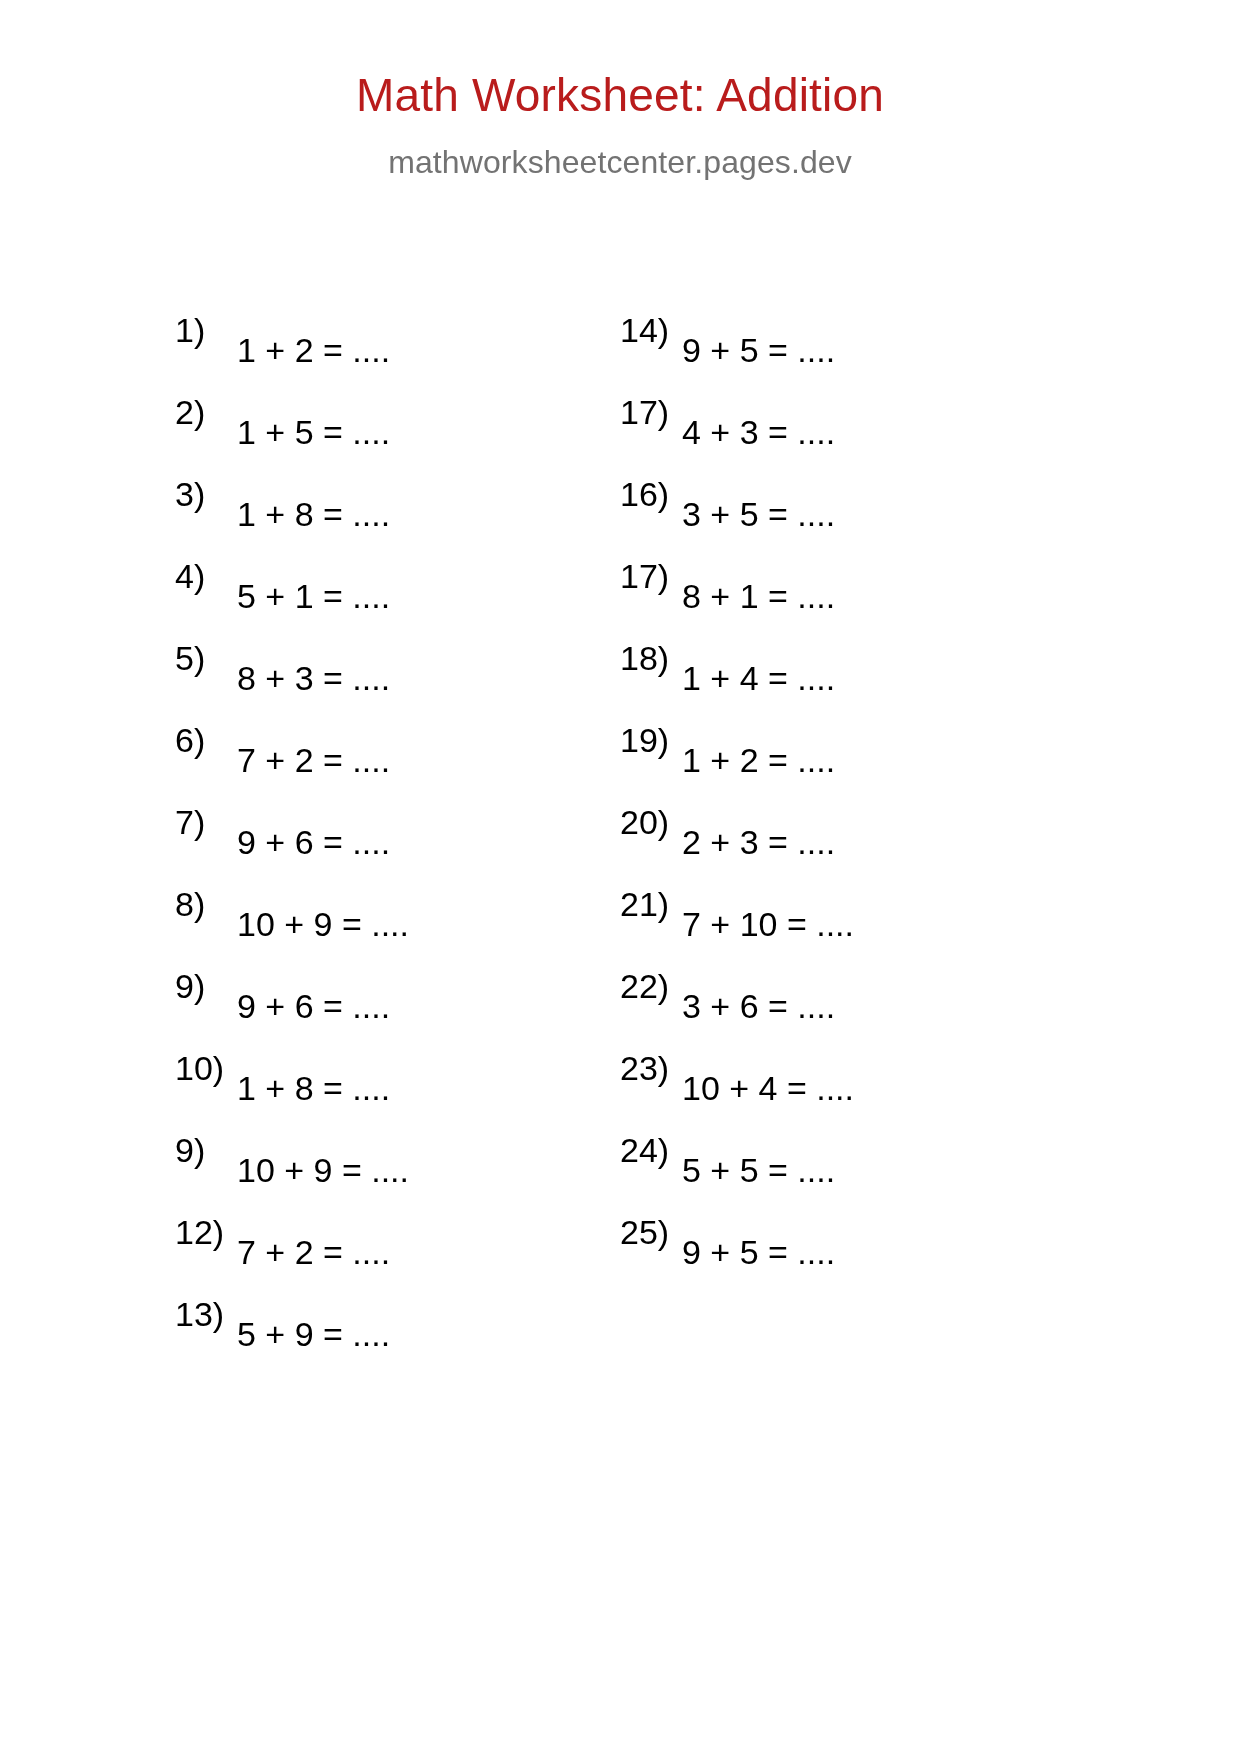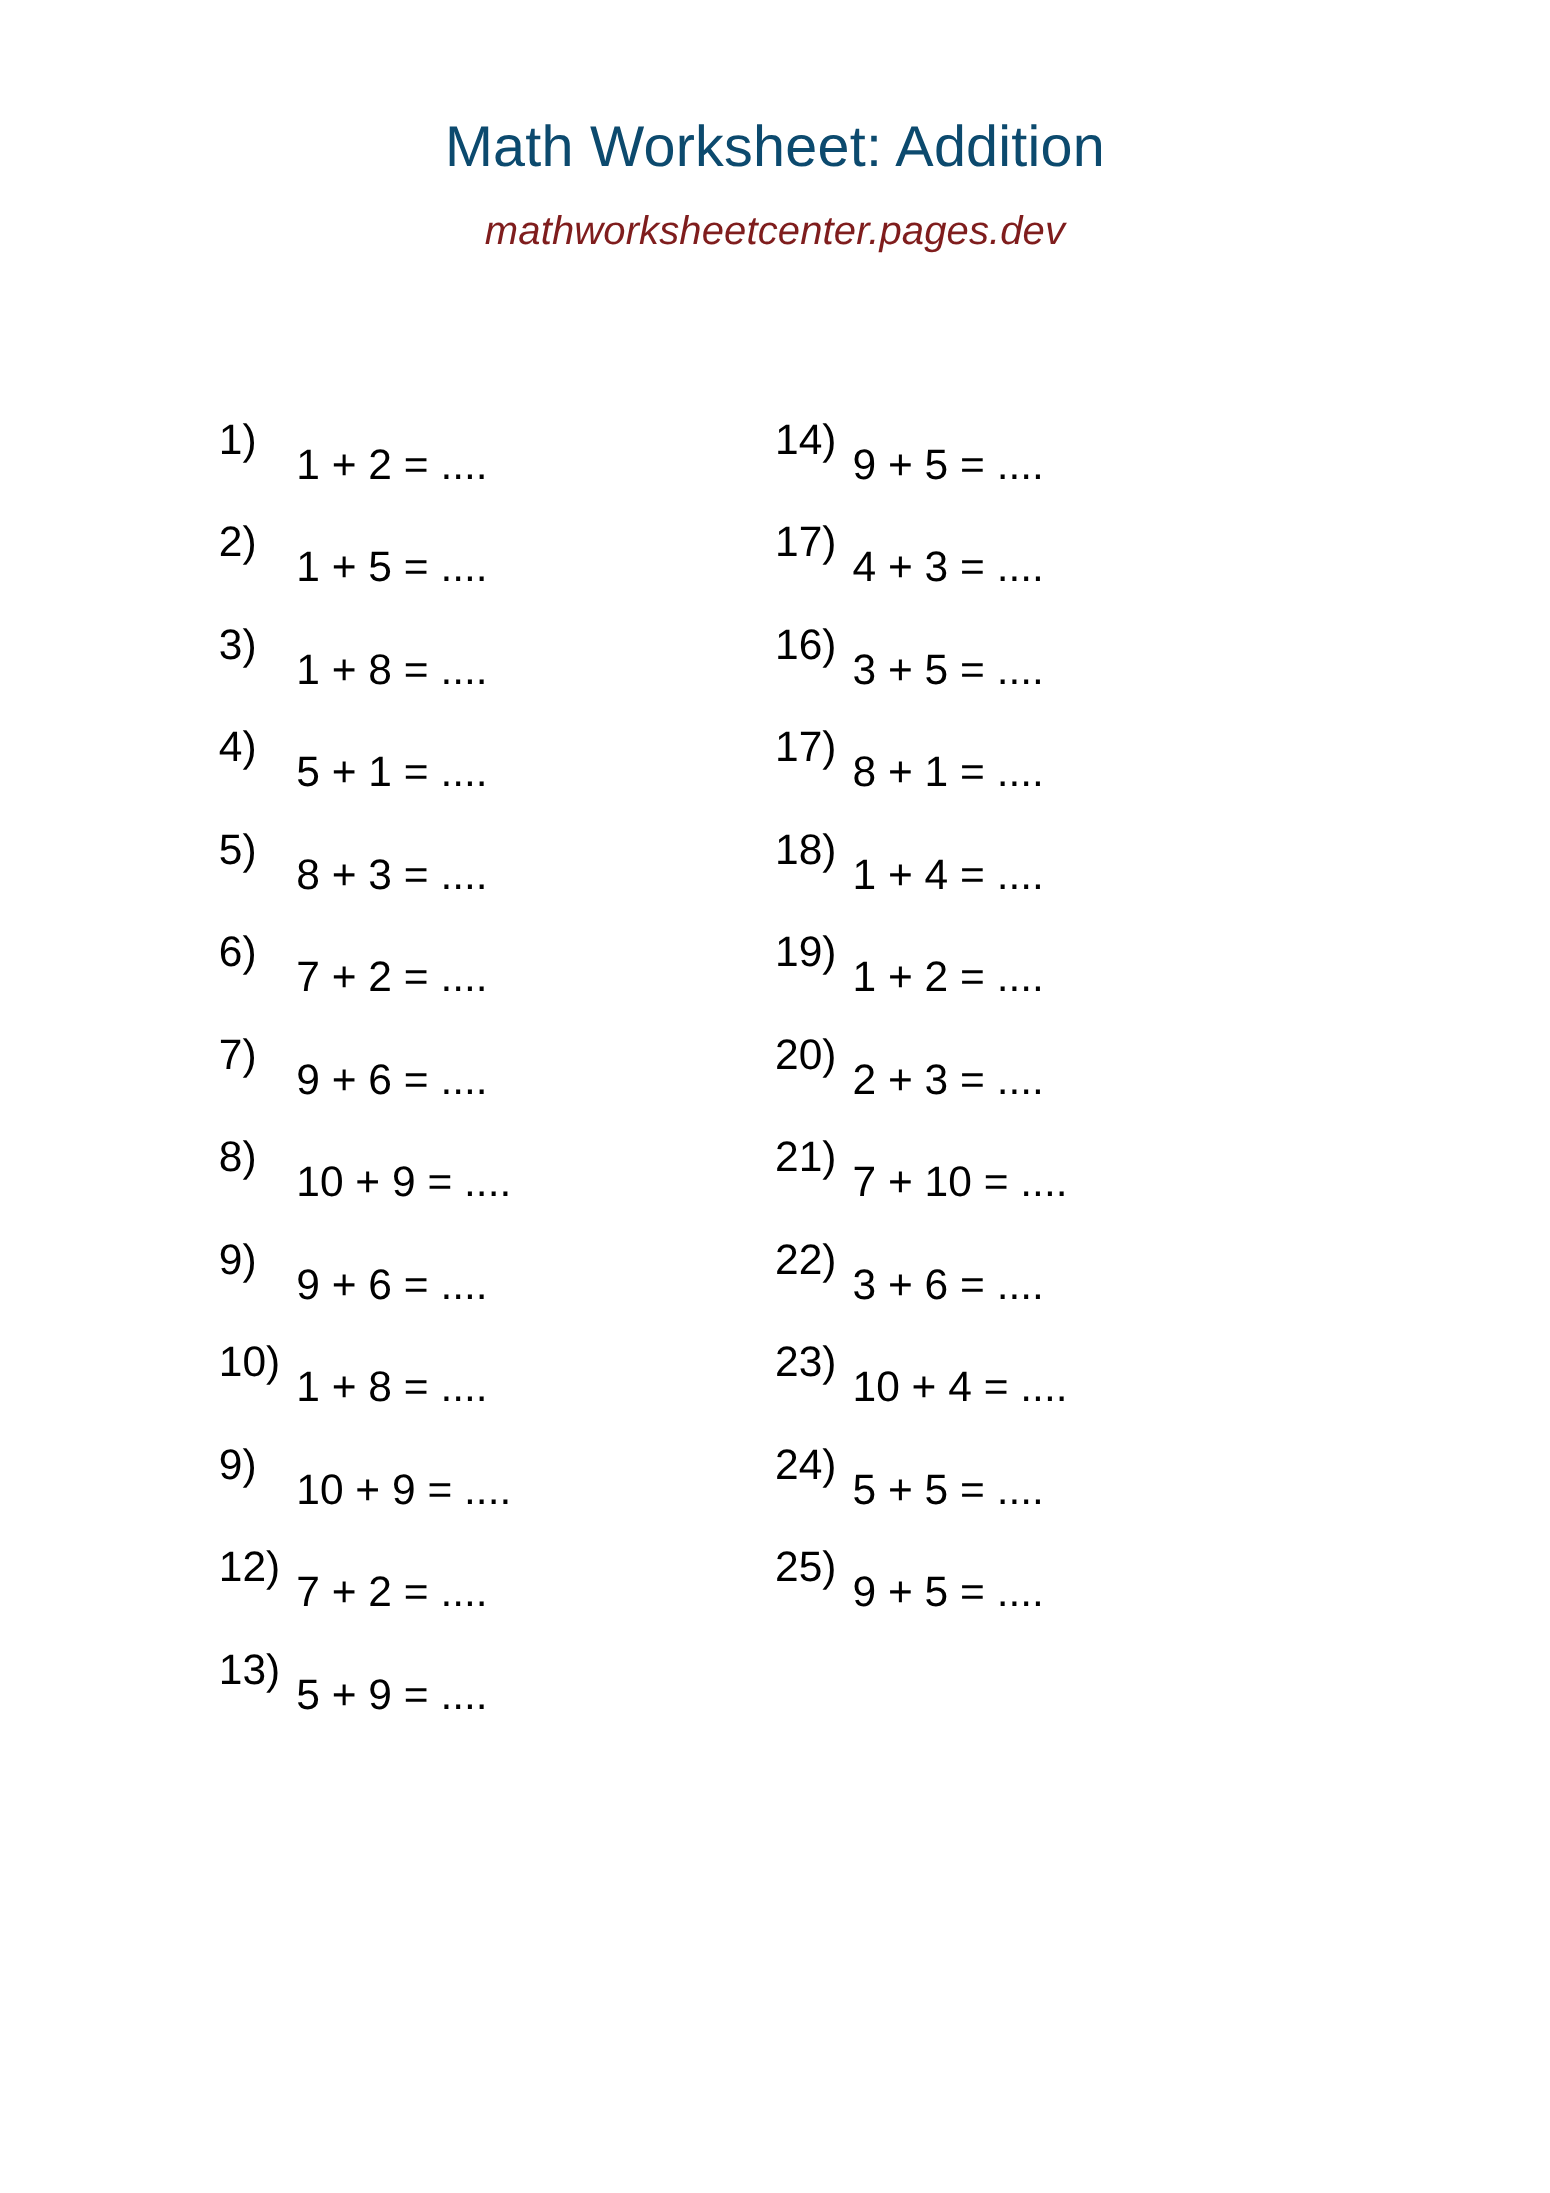--- a/index.html
+++ b/index.html
@@ -19,34 +19,33 @@
     width: 1240px;
     height: 1754px;
     box-sizing: border-box;
     padding: 0;
     position: relative;
   }
   .title {
     text-align: center;
     font-size: 46px;
     font-weight: 400;
-    color: #0c4a6e;
+    color: #b91c1c;
     margin: 0;
-    padding-top: 90px;
+    padding-top: 68px;
     letter-spacing: 0.2px;
   }
   .subtitle {
     text-align: center;
     font-size: 32px;
     font-weight: 400;
-    color: #7f1d1d;
+    color: #737373;
     margin: 0;
     padding-top: 22px;
     letter-spacing: 0.1px;
-    font-style: italic;
   }
   .problems {
     margin-top: 108px;
     display: flex;
     justify-content: flex-start;
     padding-left: 175px;
     box-sizing: border-box;
   }
   .column {
     display: flex;

